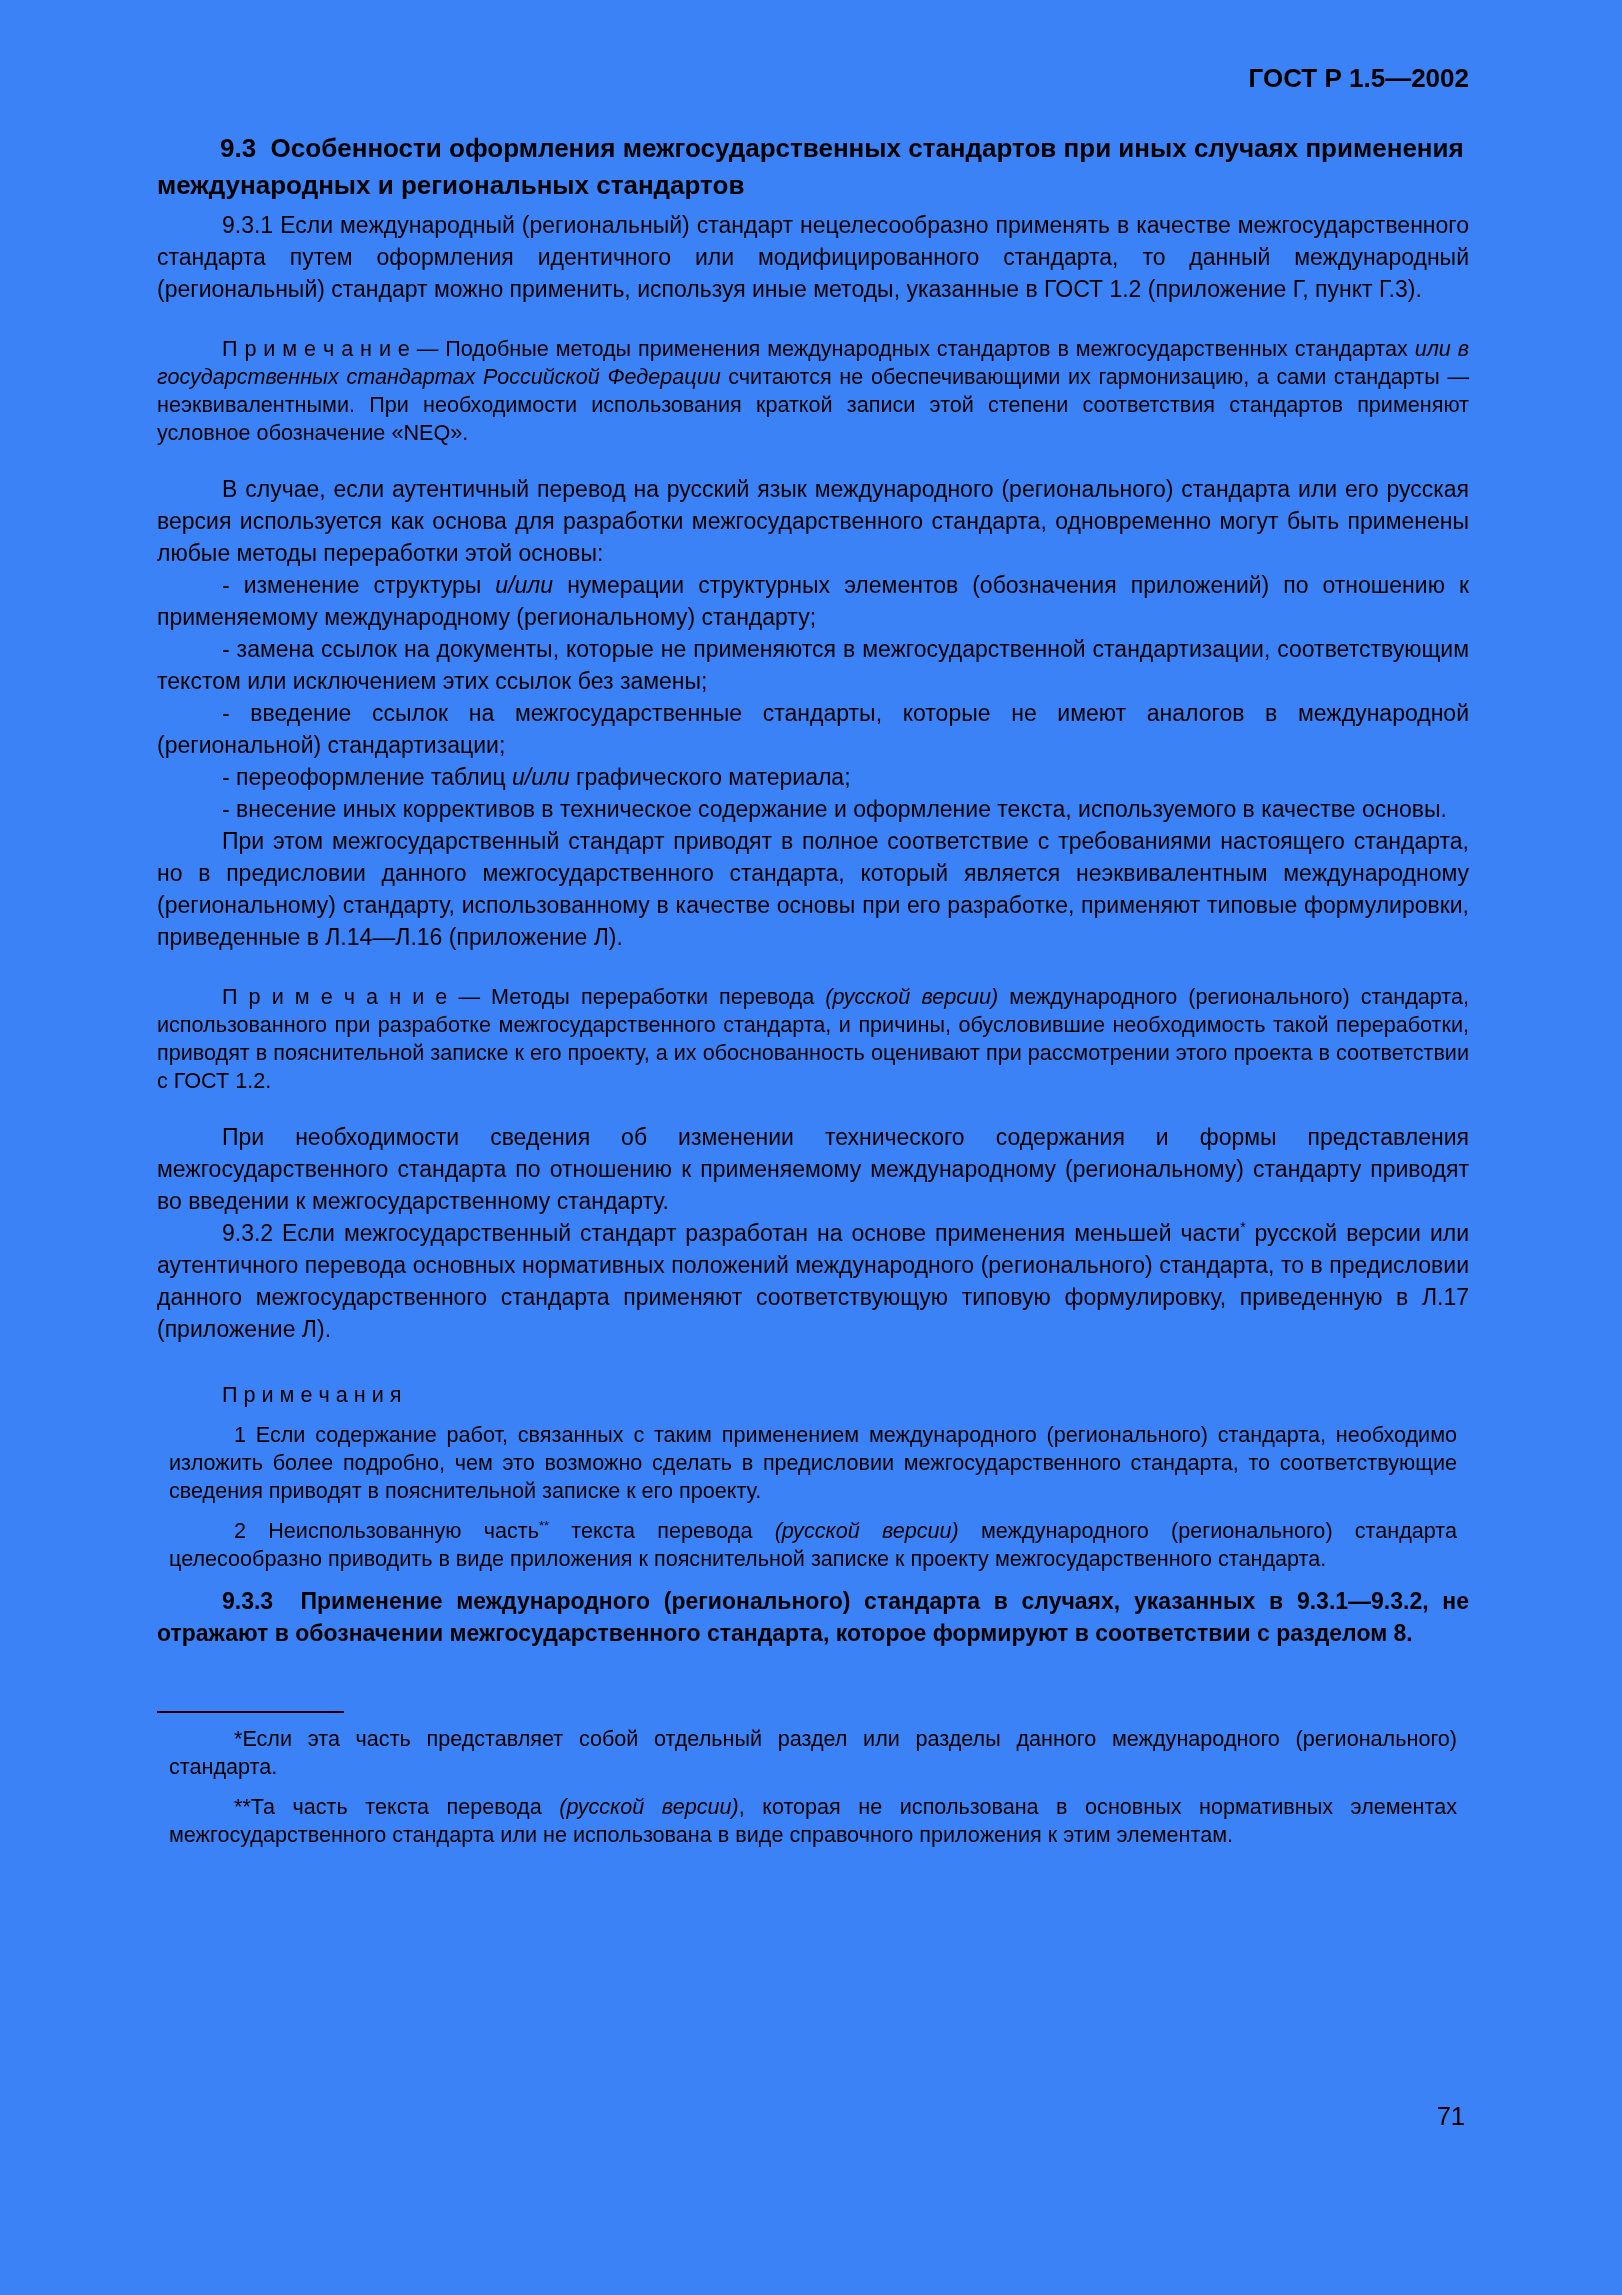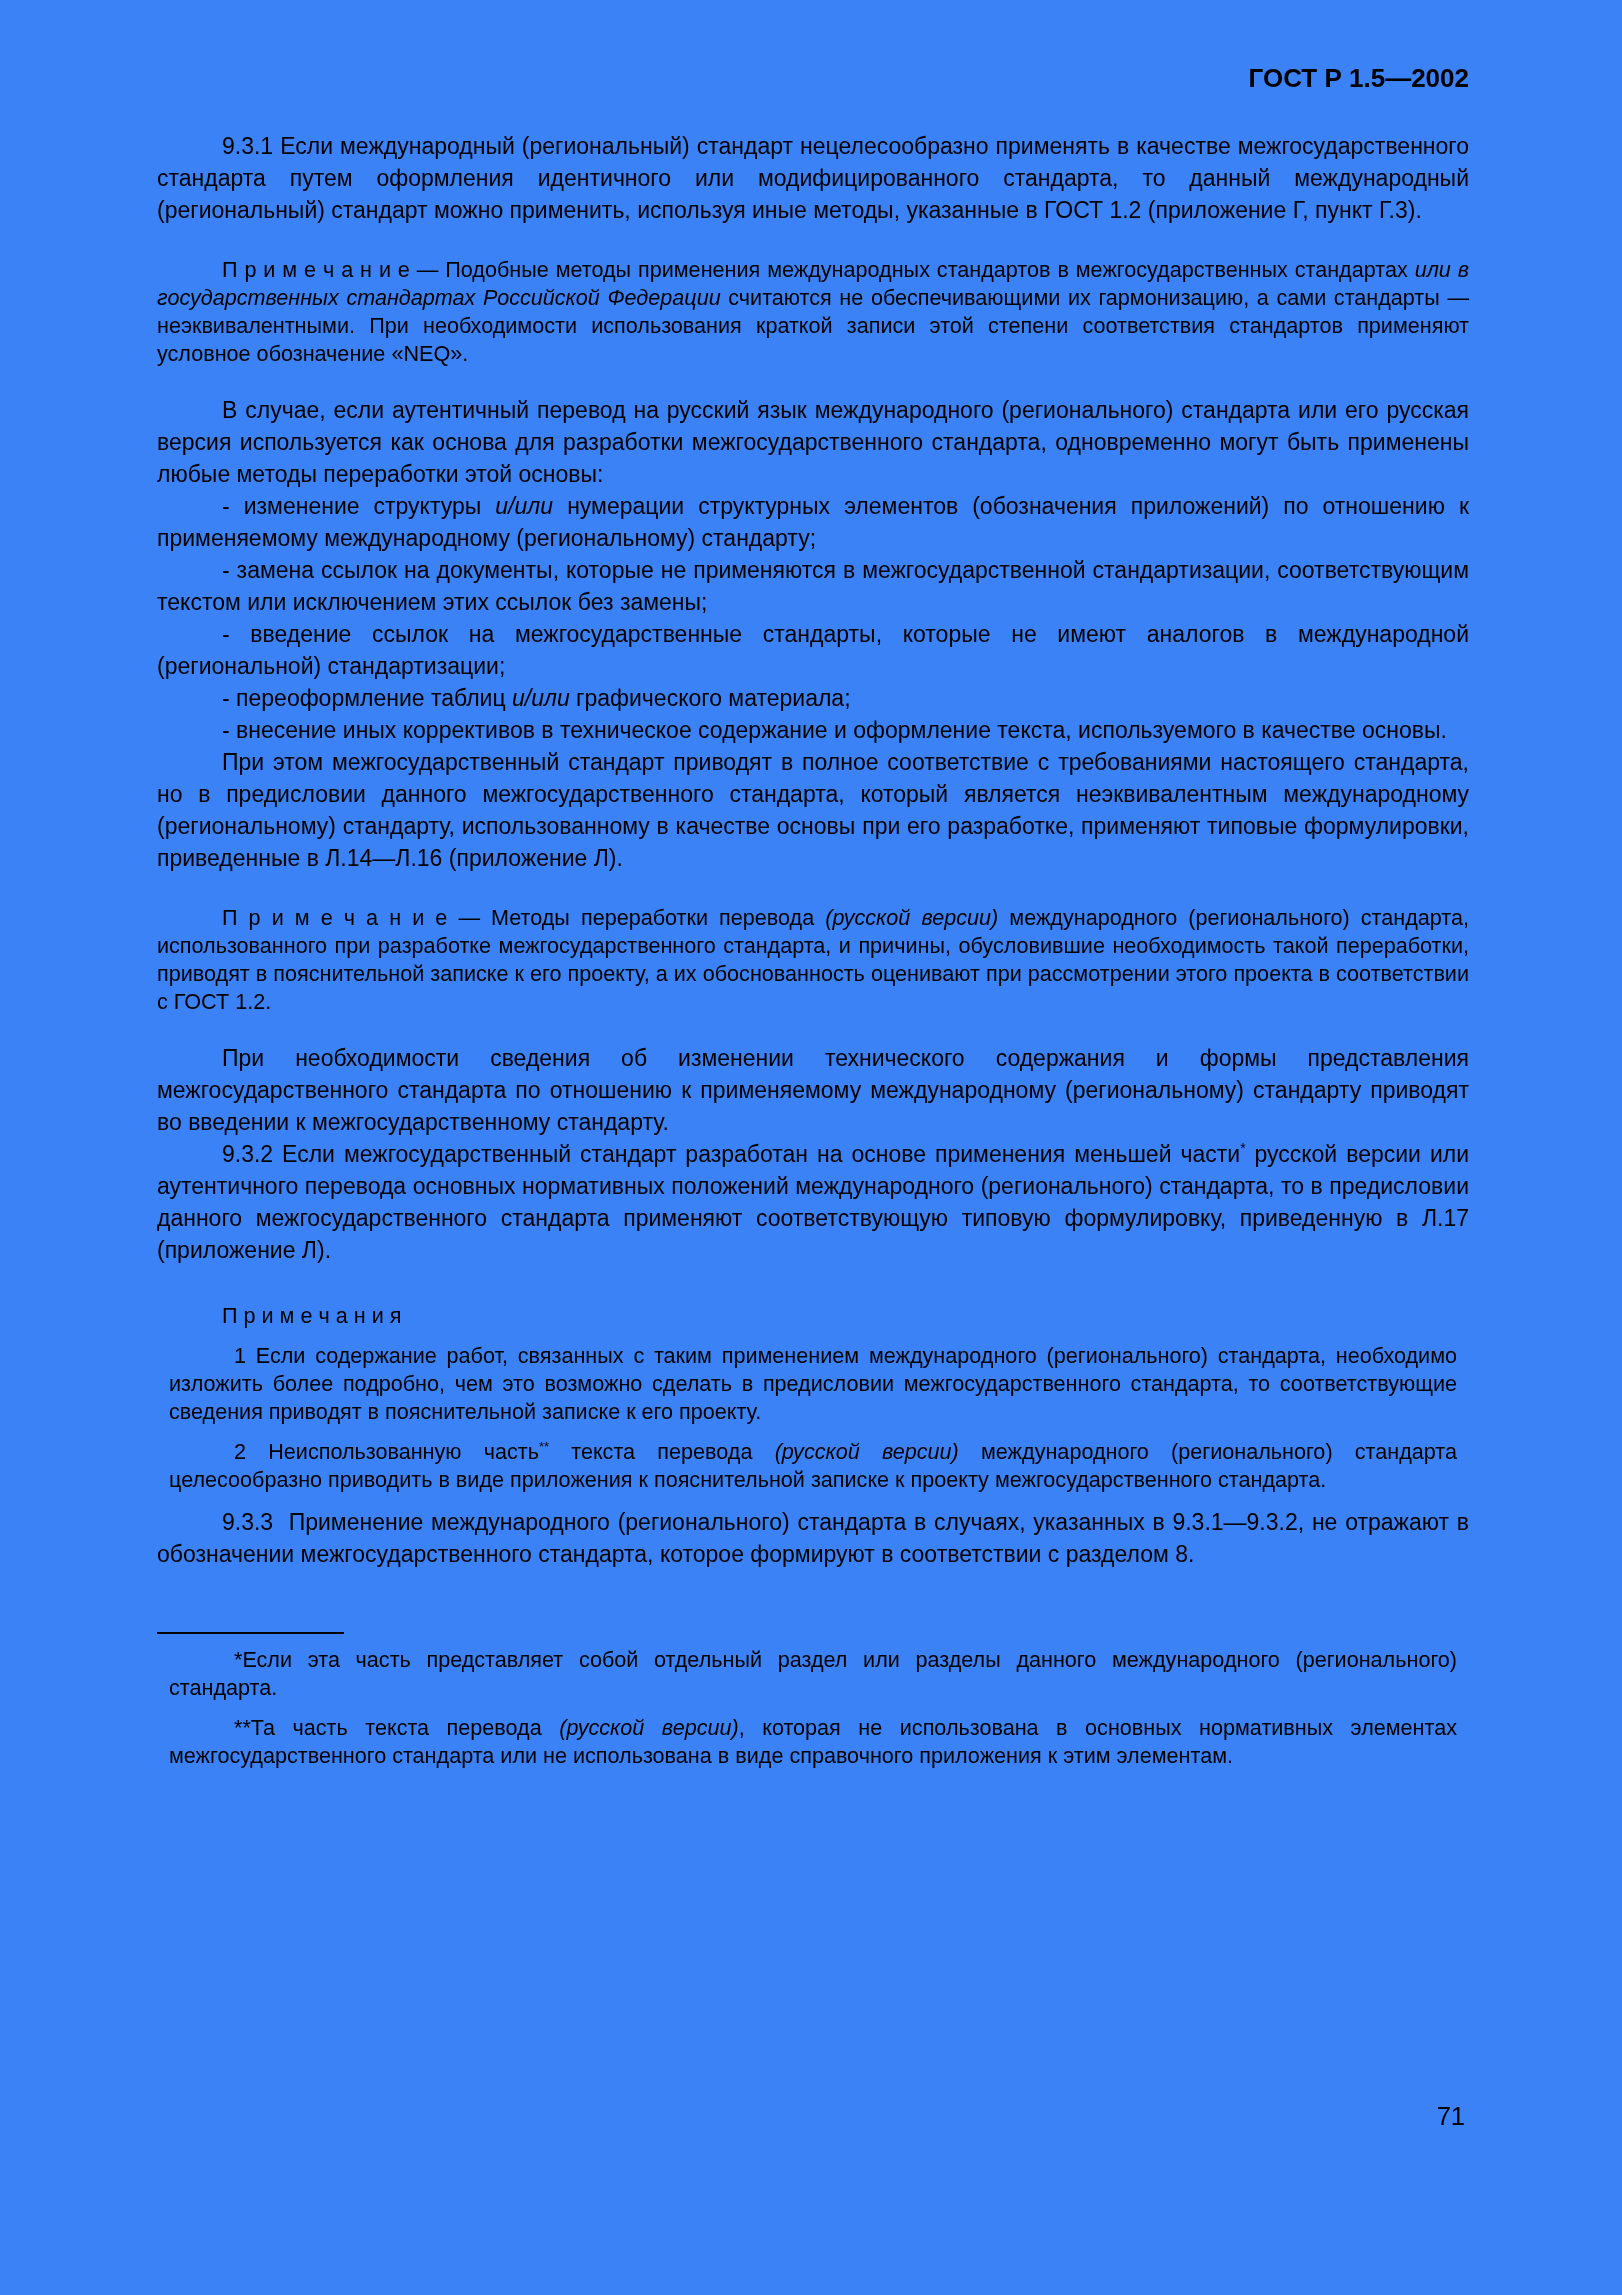--- a/index.html
+++ b/index.html
@@ -52,20 +52,21 @@
     margin: 30px 0 26px 0;
   }
   .b-note_label {
     font-size: 21.6px;
     line-height: 28px;
     text-indent: 65px;
     margin: 36px 0 0 0;
     text-align: left;
   }
   .v-spaced {
+    font-weight: bold;
   }
   .b-fn_sep {
     width: 187px;
     height: 0;
     border: none;
     border-top: 2px solid #000000;
     margin: 62px 0 11.8px 0;
   }
   .page-number {
     position: absolute;
@@ -81,20 +82,21 @@
     line-height: 0;
   }
 </style>
 </head>
 <body>
 
 <div class="page">
   <div class="doc-header">ГОСТ Р 1.5—2002</div>
 
   <div class="doc-body">
+      <p class="b-heading"><span>9.3&nbsp; Особенности оформления межгосударственных стандартов при иных случаях применения международных и региональных стандартов</span></p>
       <p class="b-para"><span>9.3.1 Если международный (региональный) стандарт нецелесообразно применять в качестве межгосударственного стандарта путем оформления идентичного или модифицированного стандарта, то данный международный (региональный) стандарт можно применить, используя иные методы, указанные в ГОСТ 1.2 (приложение Г, пункт Г.3).</span></p>
       <p class="b-note"><span>П р и м е ч а н и е — Подобные методы применения международных стандартов в межгосударственных стандартах </span><i>или в государственных стандартах Российской Федерации</i><span> считаются не обеспечивающими их гармонизацию, а сами стандарты — неэквивалентными. При необходимости использования краткой записи этой степени соответствия стандартов применяют условное обозначение «NEQ».</span></p>
       <p class="b-para"><span>В случае, если аутентичный перевод на русский язык международного (регионального) стандарта или его русская версия используется как основа для разработки межгосударственного стандарта, одновременно могут быть применены любые методы переработки этой основы:</span></p>
       <p class="b-para"><span>- изменение структуры </span><i>и/или</i><span> нумерации структурных элементов (обозначения приложений) по отношению к применяемому международному (региональному) стандарту;</span></p>
       <p class="b-para"><span>- замена ссылок на документы, которые не применяются в межгосударственной стандартизации, соответствующим текстом или исключением этих ссылок без замены;</span></p>
       <p class="b-para"><span>- введение ссылок на межгосударственные стандарты, которые не имеют аналогов в международной (региональной) стандартизации;</span></p>
       <p class="b-para"><span>- переоформление таблиц </span><i>и/или</i><span> графического материала;</span></p>
       <p class="b-para"><span>- внесение иных коррективов в техническое содержание и оформление текста, используемого в качестве основы.</span></p>
       <p class="b-para"><span>При этом межгосударственный стандарт приводят в полное соответствие с требованиями настоящего стандарта, но в предисловии данного межгосударственного стандарта, который является неэквивалентным международному (региональному) стандарту, использованному в качестве основы при его разработке, применяют типовые формулировки, приведенные в Л.14—Л.16 (приложение Л).</span></p>
       <p class="b-note"><span>П р и м е ч а н и е — Методы переработки перевода </span><i>(русской версии)</i><span> международного (регионального) стандарта, использованного при разработке межгосударственного стандарта, и причины, обусловившие необходимость такой переработки, приводят в пояснительной записке к его проекту, а их обоснованность оценивают при рассмотрении этого проекта в соответствии с ГОСТ 1.2.</span></p>

